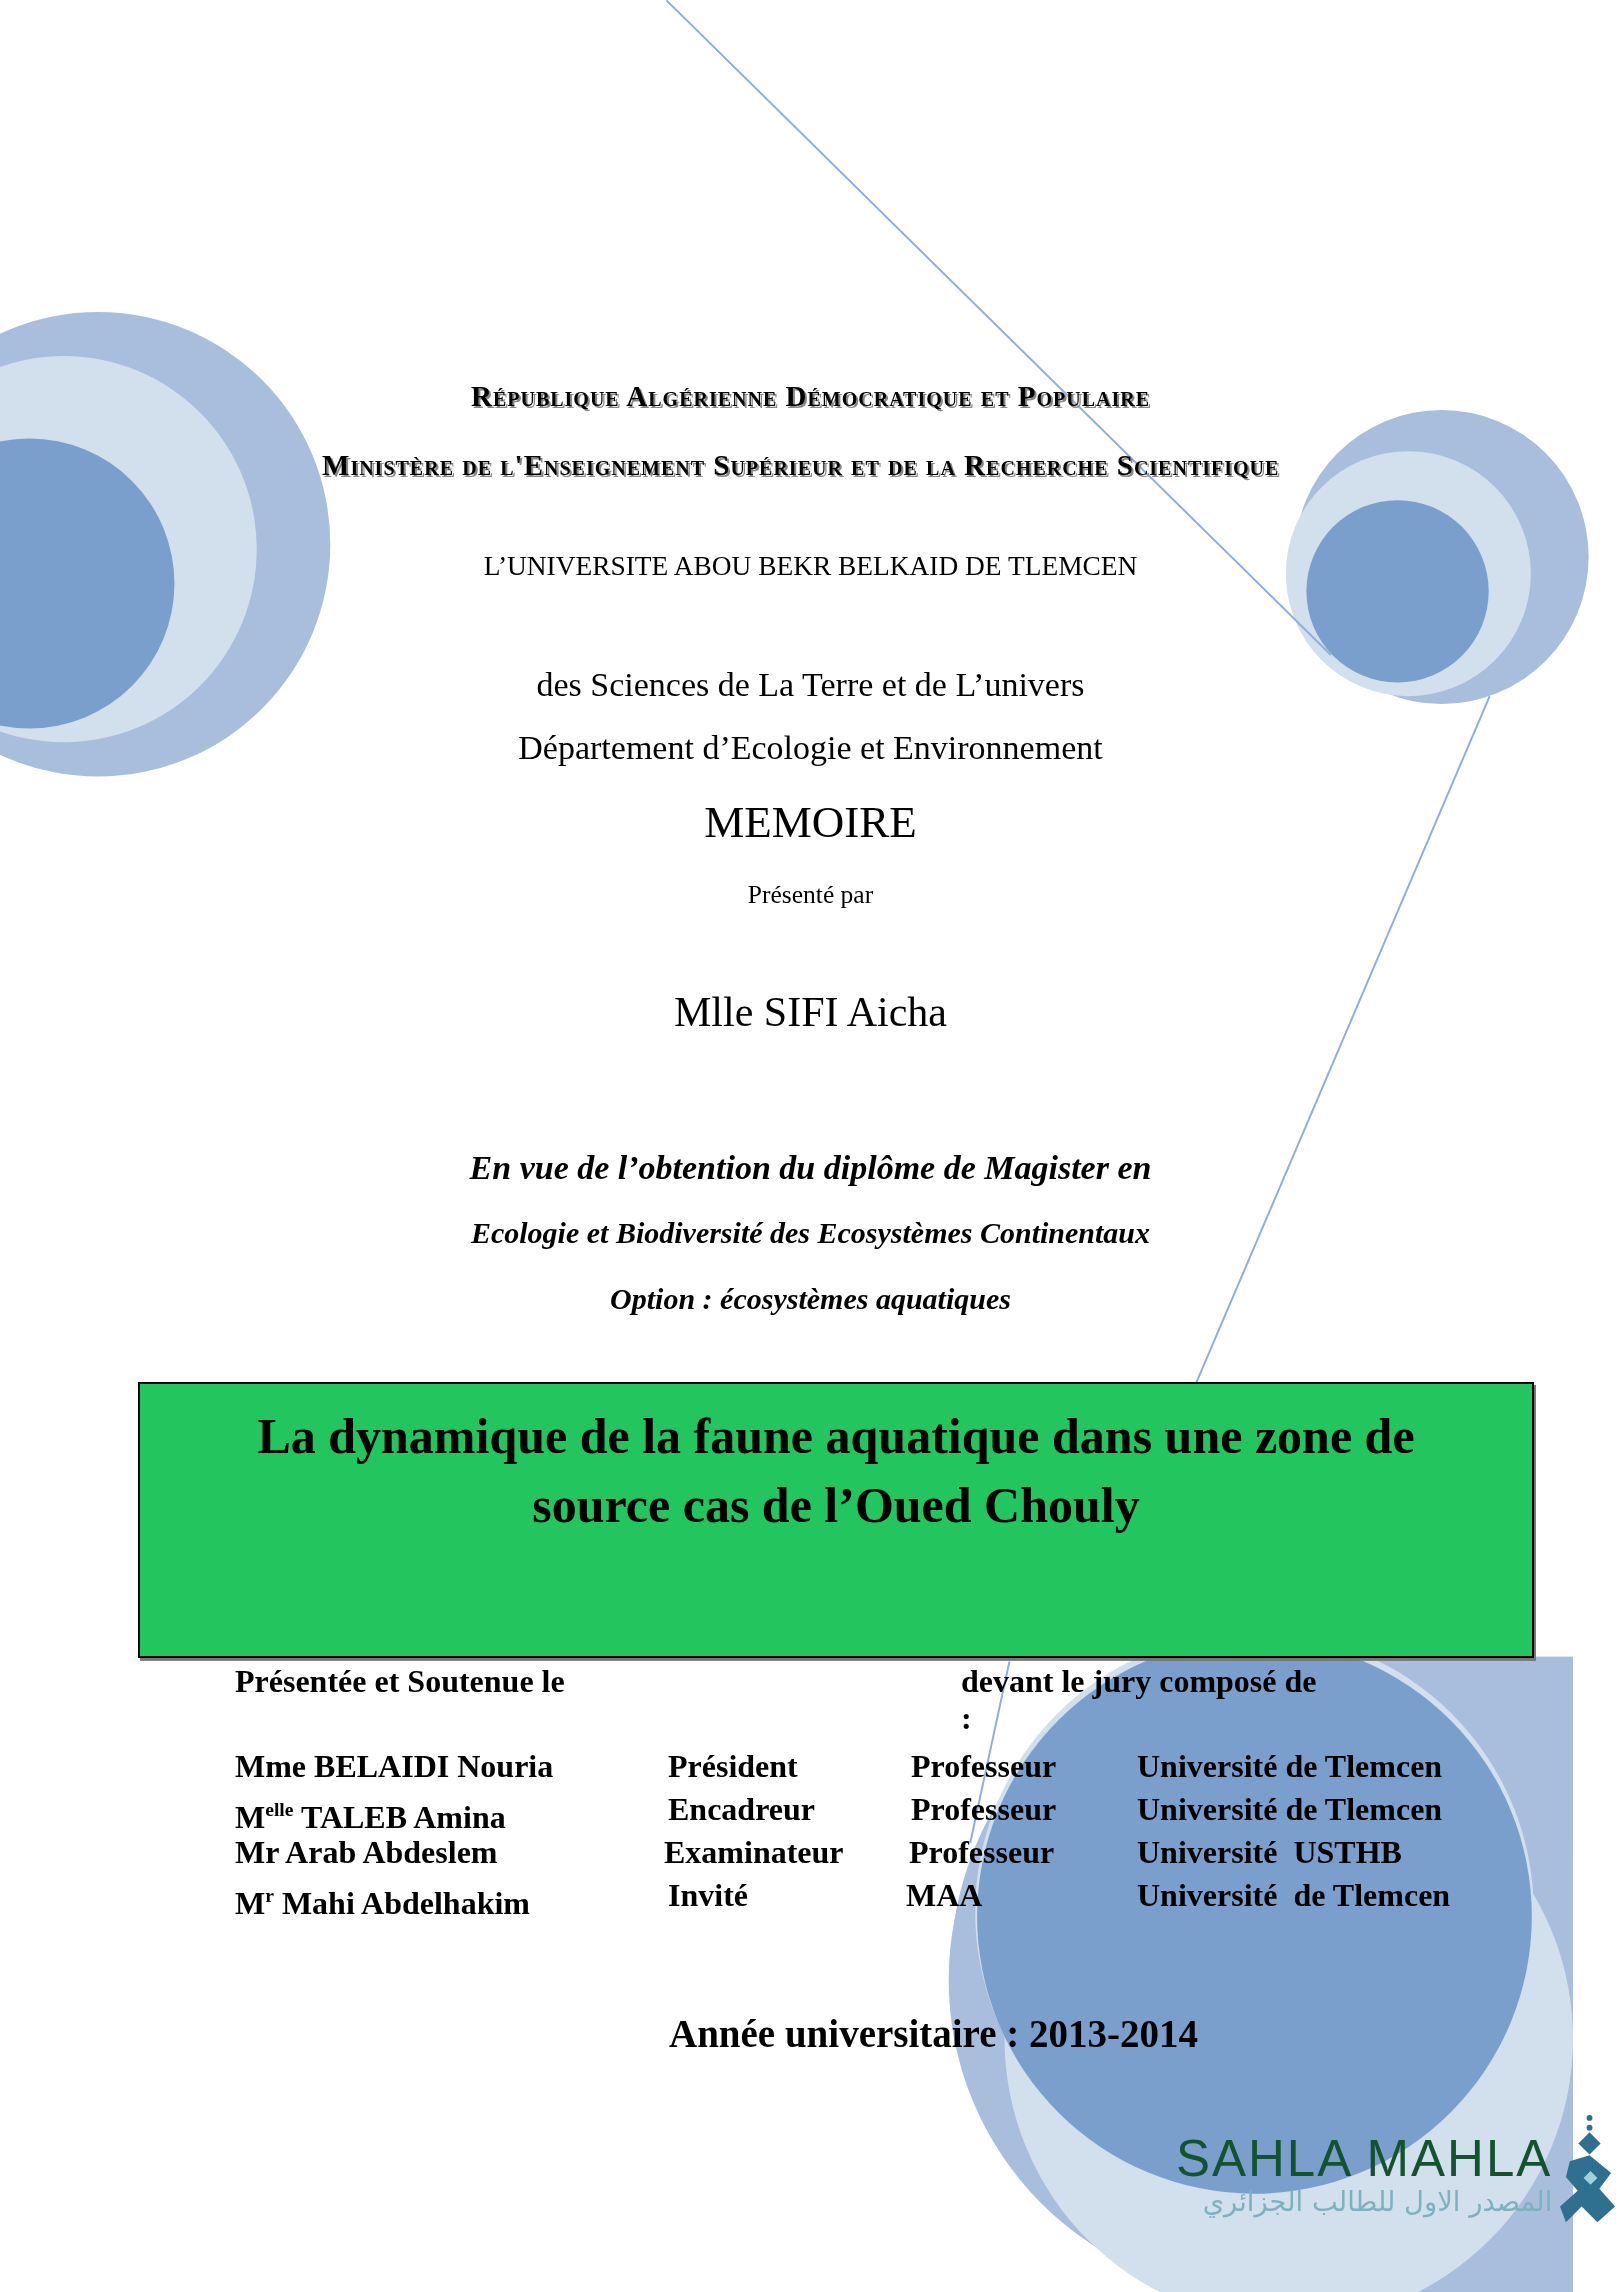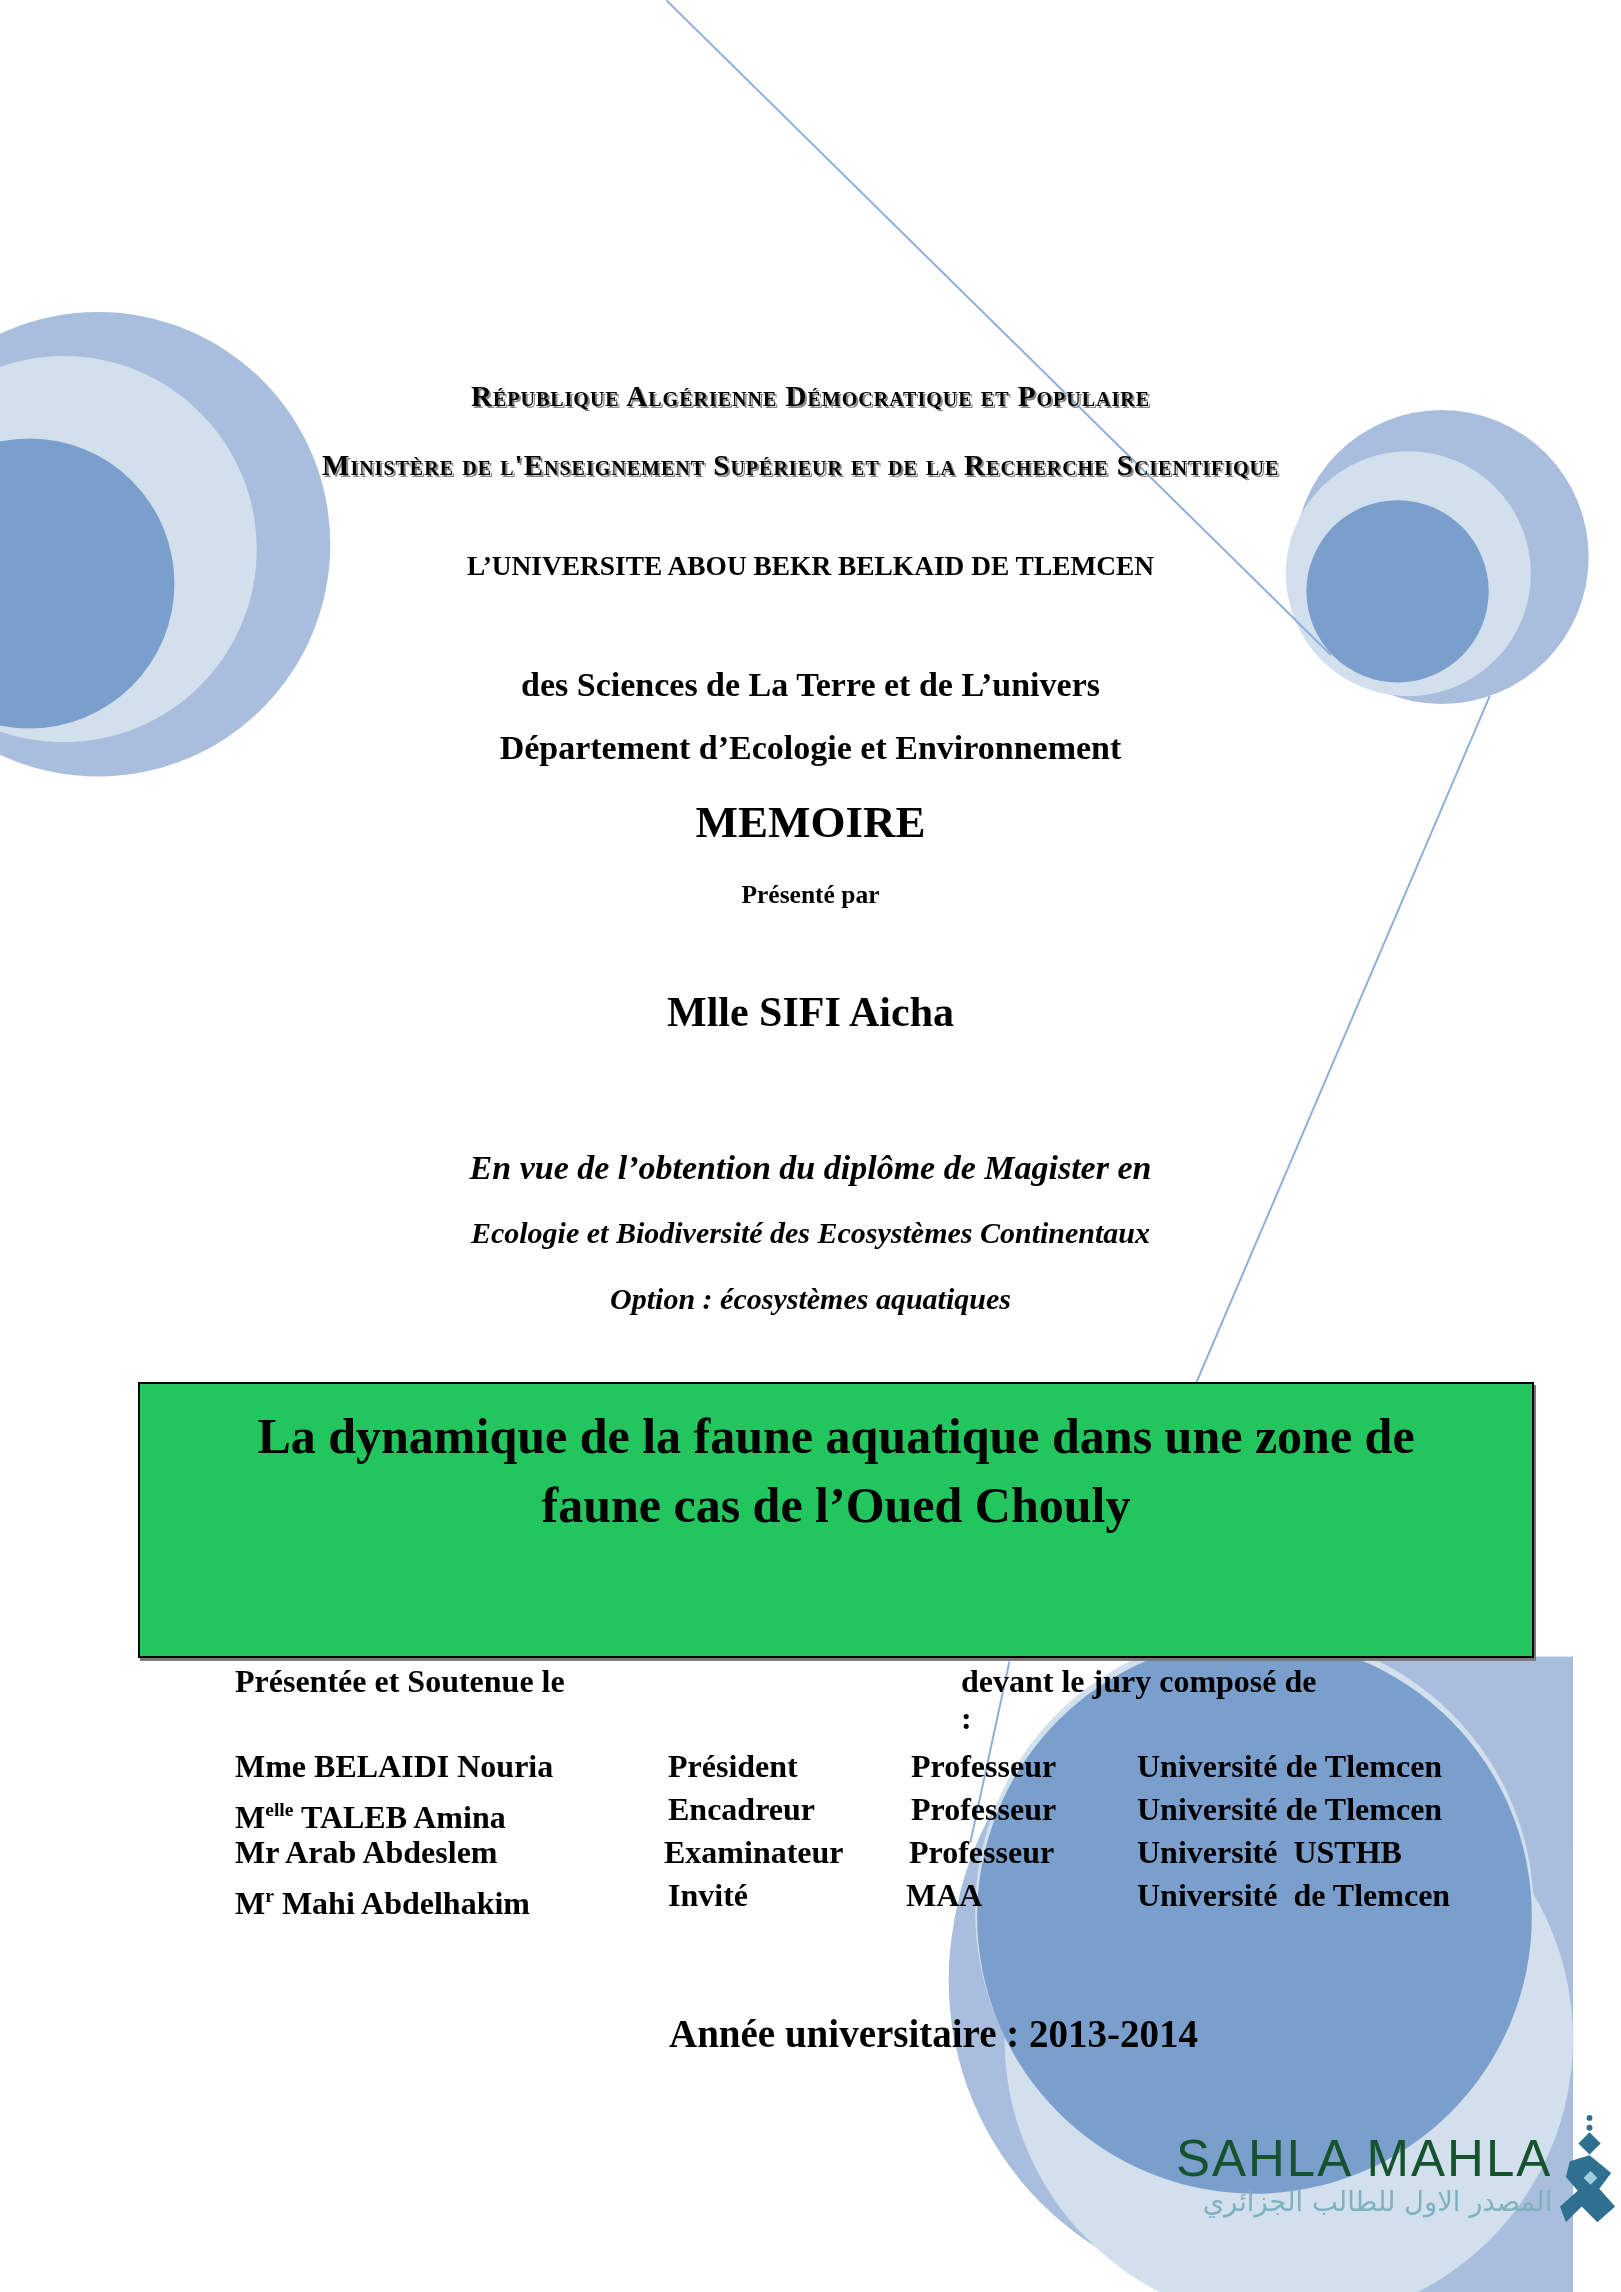--- a/index.html
+++ b/index.html
@@ -3,21 +3,21 @@
 <meta charset="utf-8">
 <style>
   html, body { margin:0; padding:0; background:#ffffff; }
   body { width:1621px; height:2293px; position:relative; overflow:hidden;
          font-family:"Liberation Serif", serif; color:#000; }
   .deco { position:absolute; left:0; top:0; width:1621px; height:2293px; z-index:0; }
   .layer { position:absolute; left:0; top:0; width:1327px; height:2293px; z-index:1; }
   .line { position:absolute; left:0; width:1621px; text-align:center; white-space:nowrap; }
   .ornate { font-family:"Liberation Serif", serif; font-variant:small-caps; font-weight:bold;
             letter-spacing:1px; font-size:29px; text-shadow:2px 2px 0 #888; }
-  .b { font-weight:bold; }
+  .b { font-weight:normal; }
   .bi { font-weight:bold; font-style:italic; }
   .title-box { position:absolute; left:138px; top:1382px; width:1396px; height:276px;
                border:2px solid #000; box-shadow:2px 2.9px 0 #777; background:#22c55e; box-sizing:border-box; }
   .title-text { font-weight:bold; font-size:50px; line-height:69px; text-align:center;
                 padding-top:17.6px; }
   .jury { position:absolute; left:235px; top:1745px; font-weight:bold; font-size:32px; line-height:43px; }
   .jury-row { position:relative; height:43px; white-space:nowrap; }
   .jury-row span { position:absolute; top:0; }
   .c1 { left:0; } .c2 { left:433px; } .c3 { left:676px; } .c4 { left:902px; }
   sup { font-size:19.6px; }
@@ -71,21 +71,21 @@
   <div class="line b" style="top:796px; font-size:45px;">MEMOIRE</div>
   <div class="line b" style="top:988px; font-size:42px;">Mlle SIFI Aicha</div>
 
   <div class="line bi" style="top:1149px; font-size:34px;">En vue de l’obtention du diplôme de Magister en</div>
   <div class="line bi" style="top:1216px; font-size:30px;">Ecologie et Biodiversité des Ecosystèmes Continentaux</div>
   <div class="line bi" style="top:1282px; font-size:30px;">Option : écosystèmes aquatiques</div>
 
   <div class="title-box">
     <div class="title-text">
       <div>La dynamique de la faune aquatique dans une zone de</div>
-      <div>faune cas de l’Oued Chouly</div>
+      <div>source cas de l’Oued Chouly</div>
     </div>
   </div>
 
   <div style="position:absolute; left:235px; top:1663px; font-weight:bold; font-size:32px;">Présentée et Soutenue le</div>
   <div style="position:absolute; left:961px; top:1663px; font-weight:bold; font-size:32px;">devant le jury composé de :</div>
 
   <div class="jury">
     <div class="jury-row">
       <span class="c1"><span style="position:static">Mme</span> <span style="position:static">BELAIDI Nouria</span></span>
       <span class="c2">Président</span>

